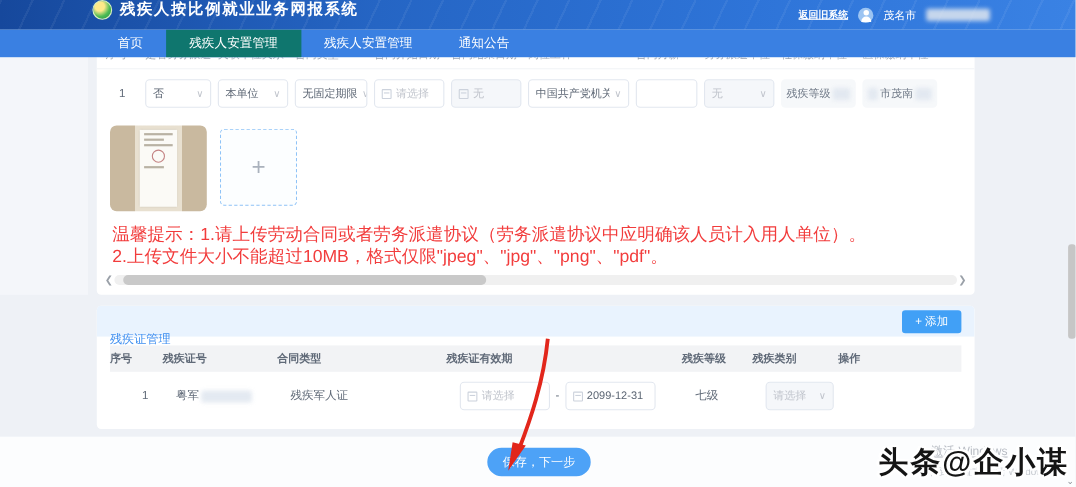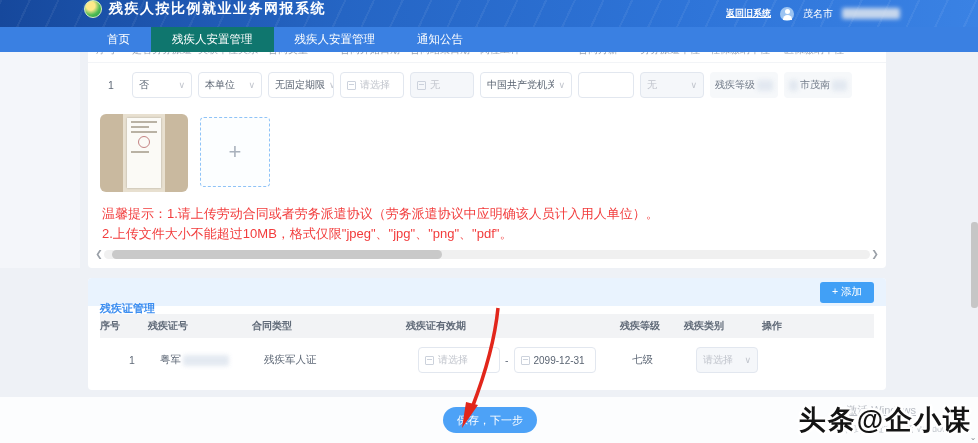--- a/index.html
+++ b/index.html
@@ -52,32 +52,32 @@
     background:linear-gradient(90deg,#c9b99f 0 26%,#e8e0d0 26% 74%,#c9b99f 74% 100%); cursor:pointer;}
   .paper { position:absolute; left:27px; top:4px; width:34px; height:70px; background:#fbfaf6; box-shadow:0 0 2px rgba(0,0,0,.25);}
   .pline { height:2px; background:#b9b2a4; margin:3px 4px 0 4px;}
   .pline.short{ margin-right:12px;}
   .pseal { width:12px; height:12px; border:1px solid #c48484; border-radius:50%; margin:3px auto 0;}
   .upbox { width:70px; height:70px; margin-top:3px; border:1px dashed #8fc3f7; border-radius:4px; background:#fcfeff;
     display:flex; align-items:center; justify-content:center; color:#aab2bd; font-size:22px; font-weight:300; cursor:pointer;}
 
   
   .tips { position:absolute; left:14px; top:152px; width:720px;}
-  .tipline { color:#f23c3c; font-size:13px; line-height:20px; white-space:nowrap;}
+  .tipline { color:#f23c3c; font-size:16px; line-height:20px; white-space:nowrap;}
 
   
   .hscroll { position:absolute; left:6px; right:6px; top:196px; height:12px; display:flex; align-items:center;}
   .harrow { color:#9aa0a8; font-size:9px; width:10px; text-align:center; cursor:pointer; flex:0 0 auto;}
   .htrack { flex:1; height:9px; background:#f0f0f0; border-radius:5px; position:relative; cursor:pointer;}
   .hthumb { position:absolute; left:8px; top:0; width:330px; height:9px; background:#c9c9c9; border-radius:5px; cursor:grab;}
 
   
   .card2 { position:absolute; left:88px; top:278px; width:798px; height:112px; background:#fff; border-radius:4px; overflow:hidden; z-index:4;}
   .band { height:28px; background:#e9f3fe; display:flex; align-items:center; justify-content:space-between; padding:0 12px;}
-  .band-title { color:#3d8ef0; font-size:11px; font-weight:bold;margin-top:32px;}
+  .band-title { color:#3d8ef0; font-size:11px; font-weight:normal;margin-top:32px;}
   .addbtn { background:#41a0f6; color:#fff; font-size:10.5px; height:21px; padding:0 12px; border:none; border-radius:3px; display:flex; align-items:center; cursor:pointer;}
   .grid-cert { display:grid; grid-template-columns:40px 96px 146px 206px 56px 70px 50px; column-gap:8px; align-items:center; padding:0 12px;}
   .thead2 { height:24px; background:#f2f3f5; margin:8px 12px 0 12px; padding:0 0; }
   .thead2 .th { color:#606a78; font-size:10px; font-weight:bold; white-space:nowrap;}
   .certrow { height:44px; margin:0 12px;}
   .cell { font-size:10.5px; color:#606a78; white-space:nowrap;}
   .rangewrap { display:flex; align-items:center; gap:5px;}
   .dinp { width:82px;}
 
   

